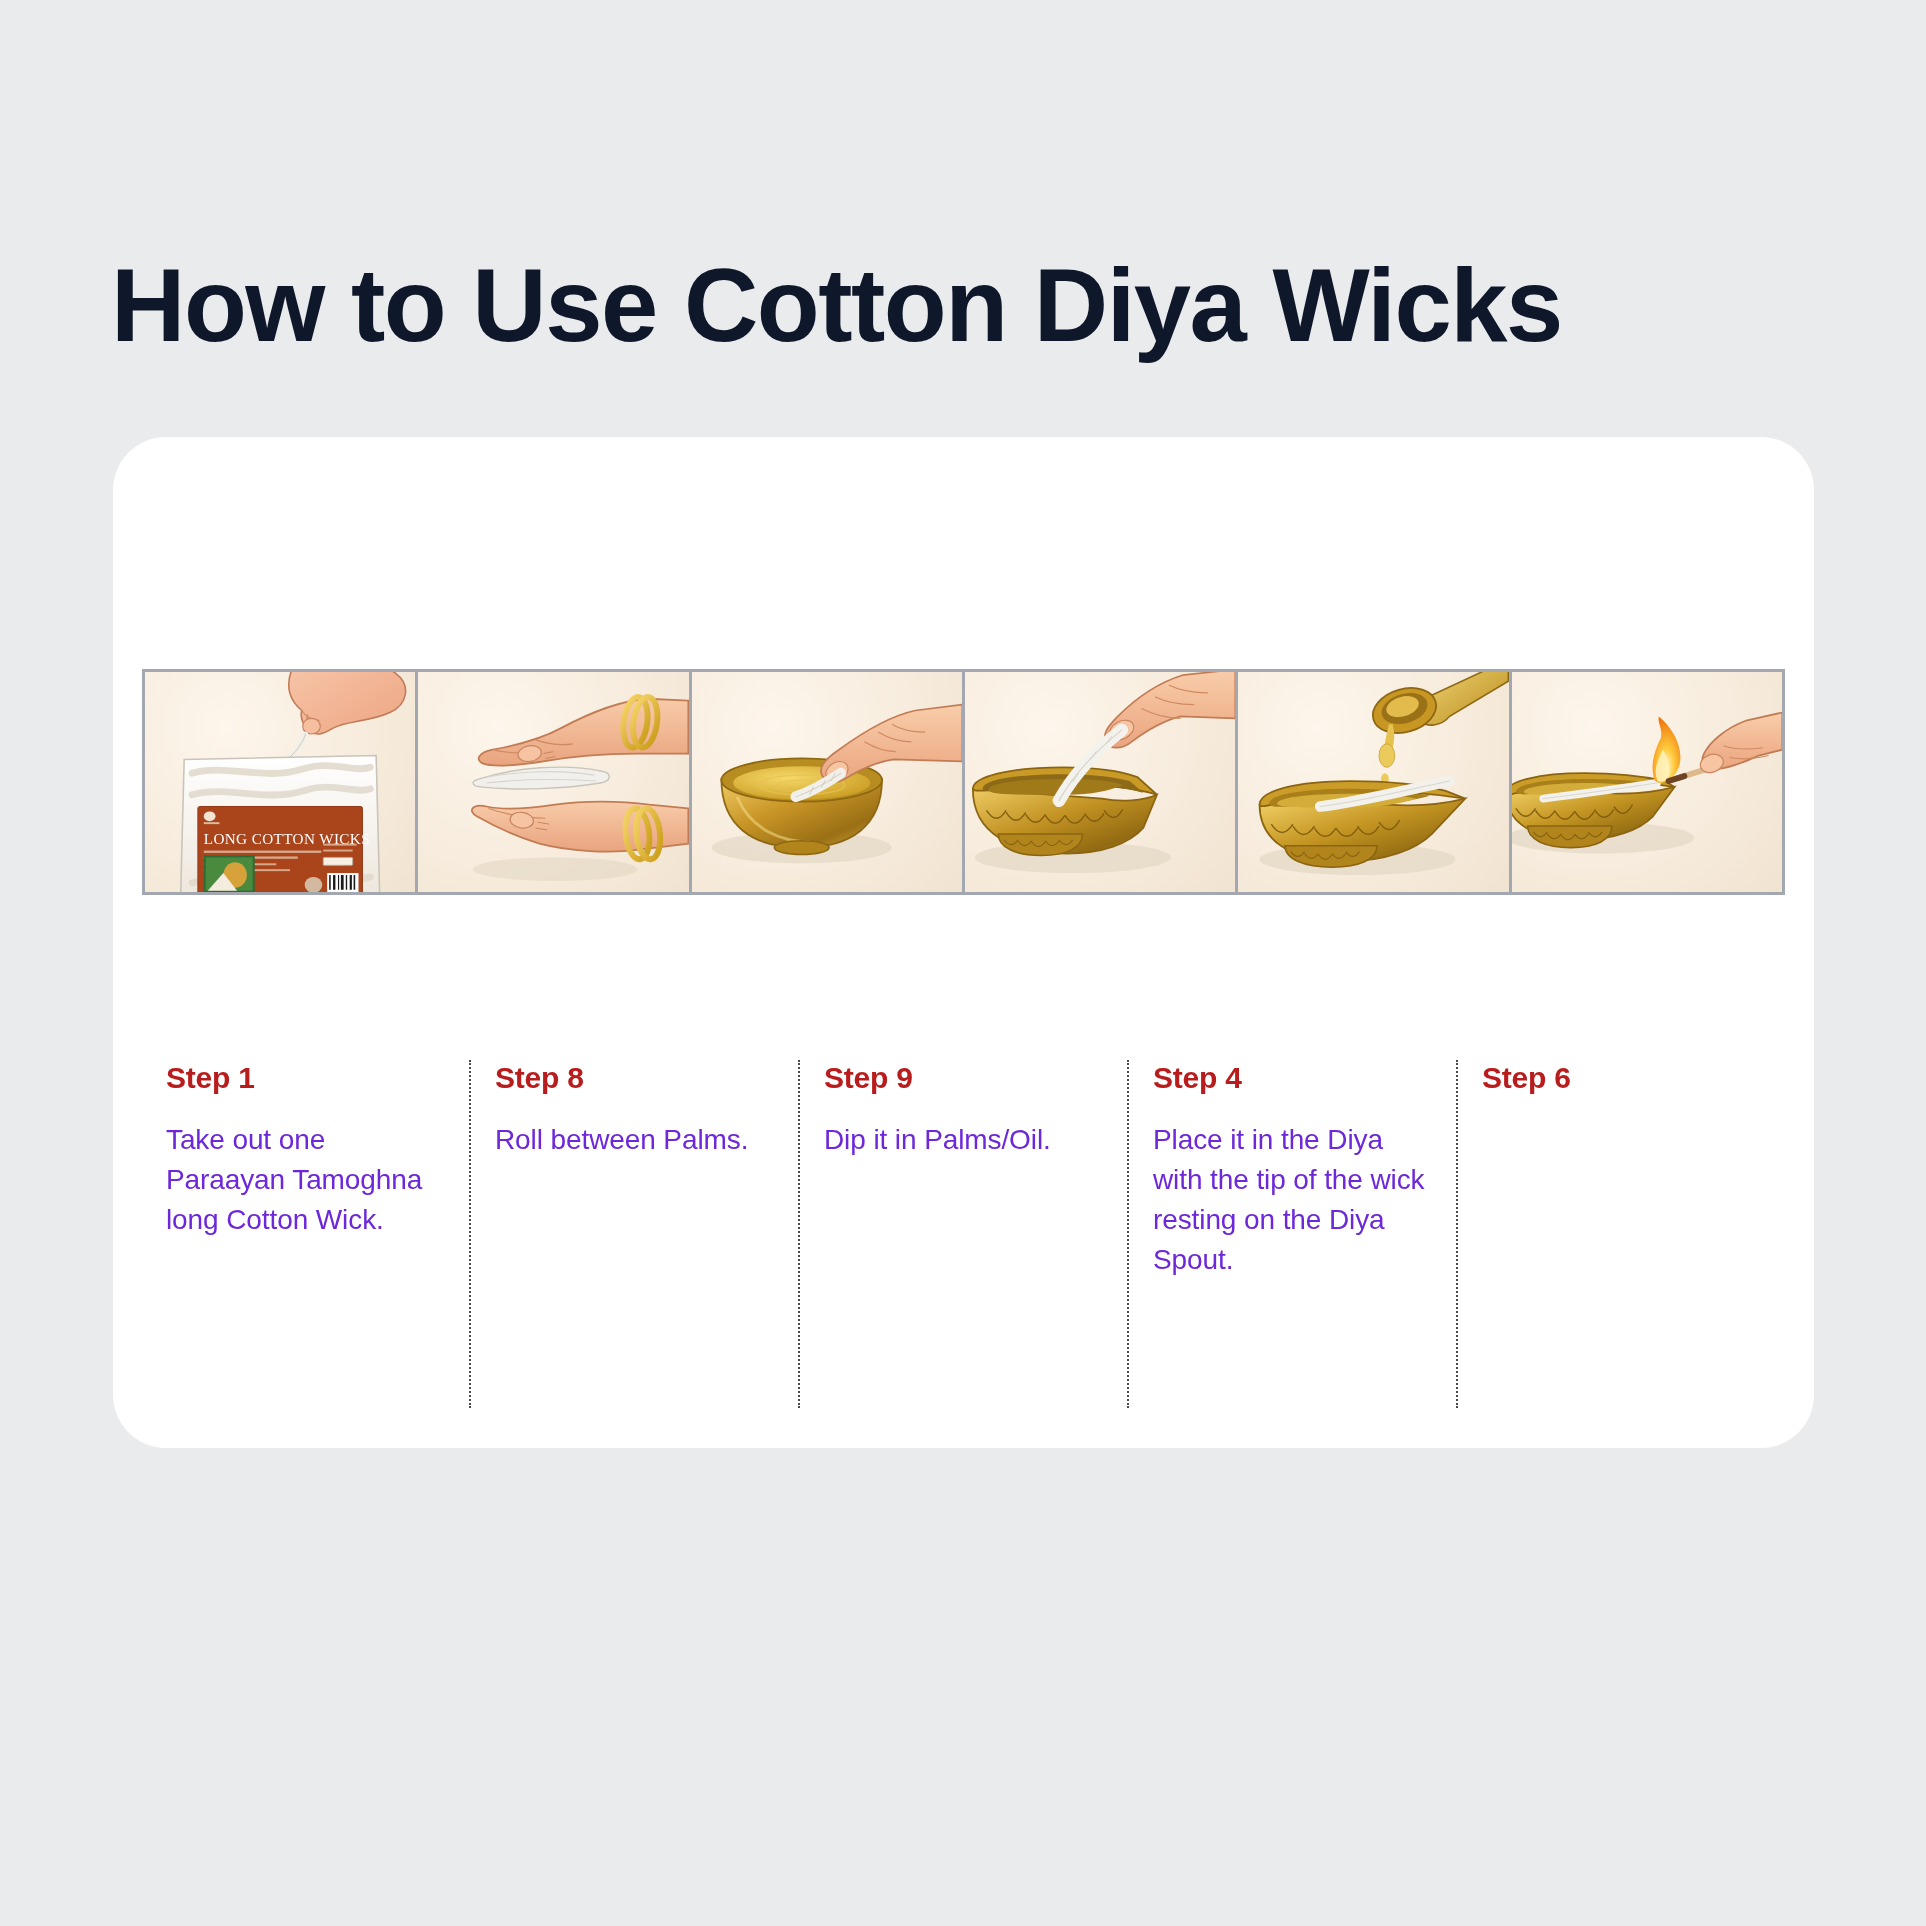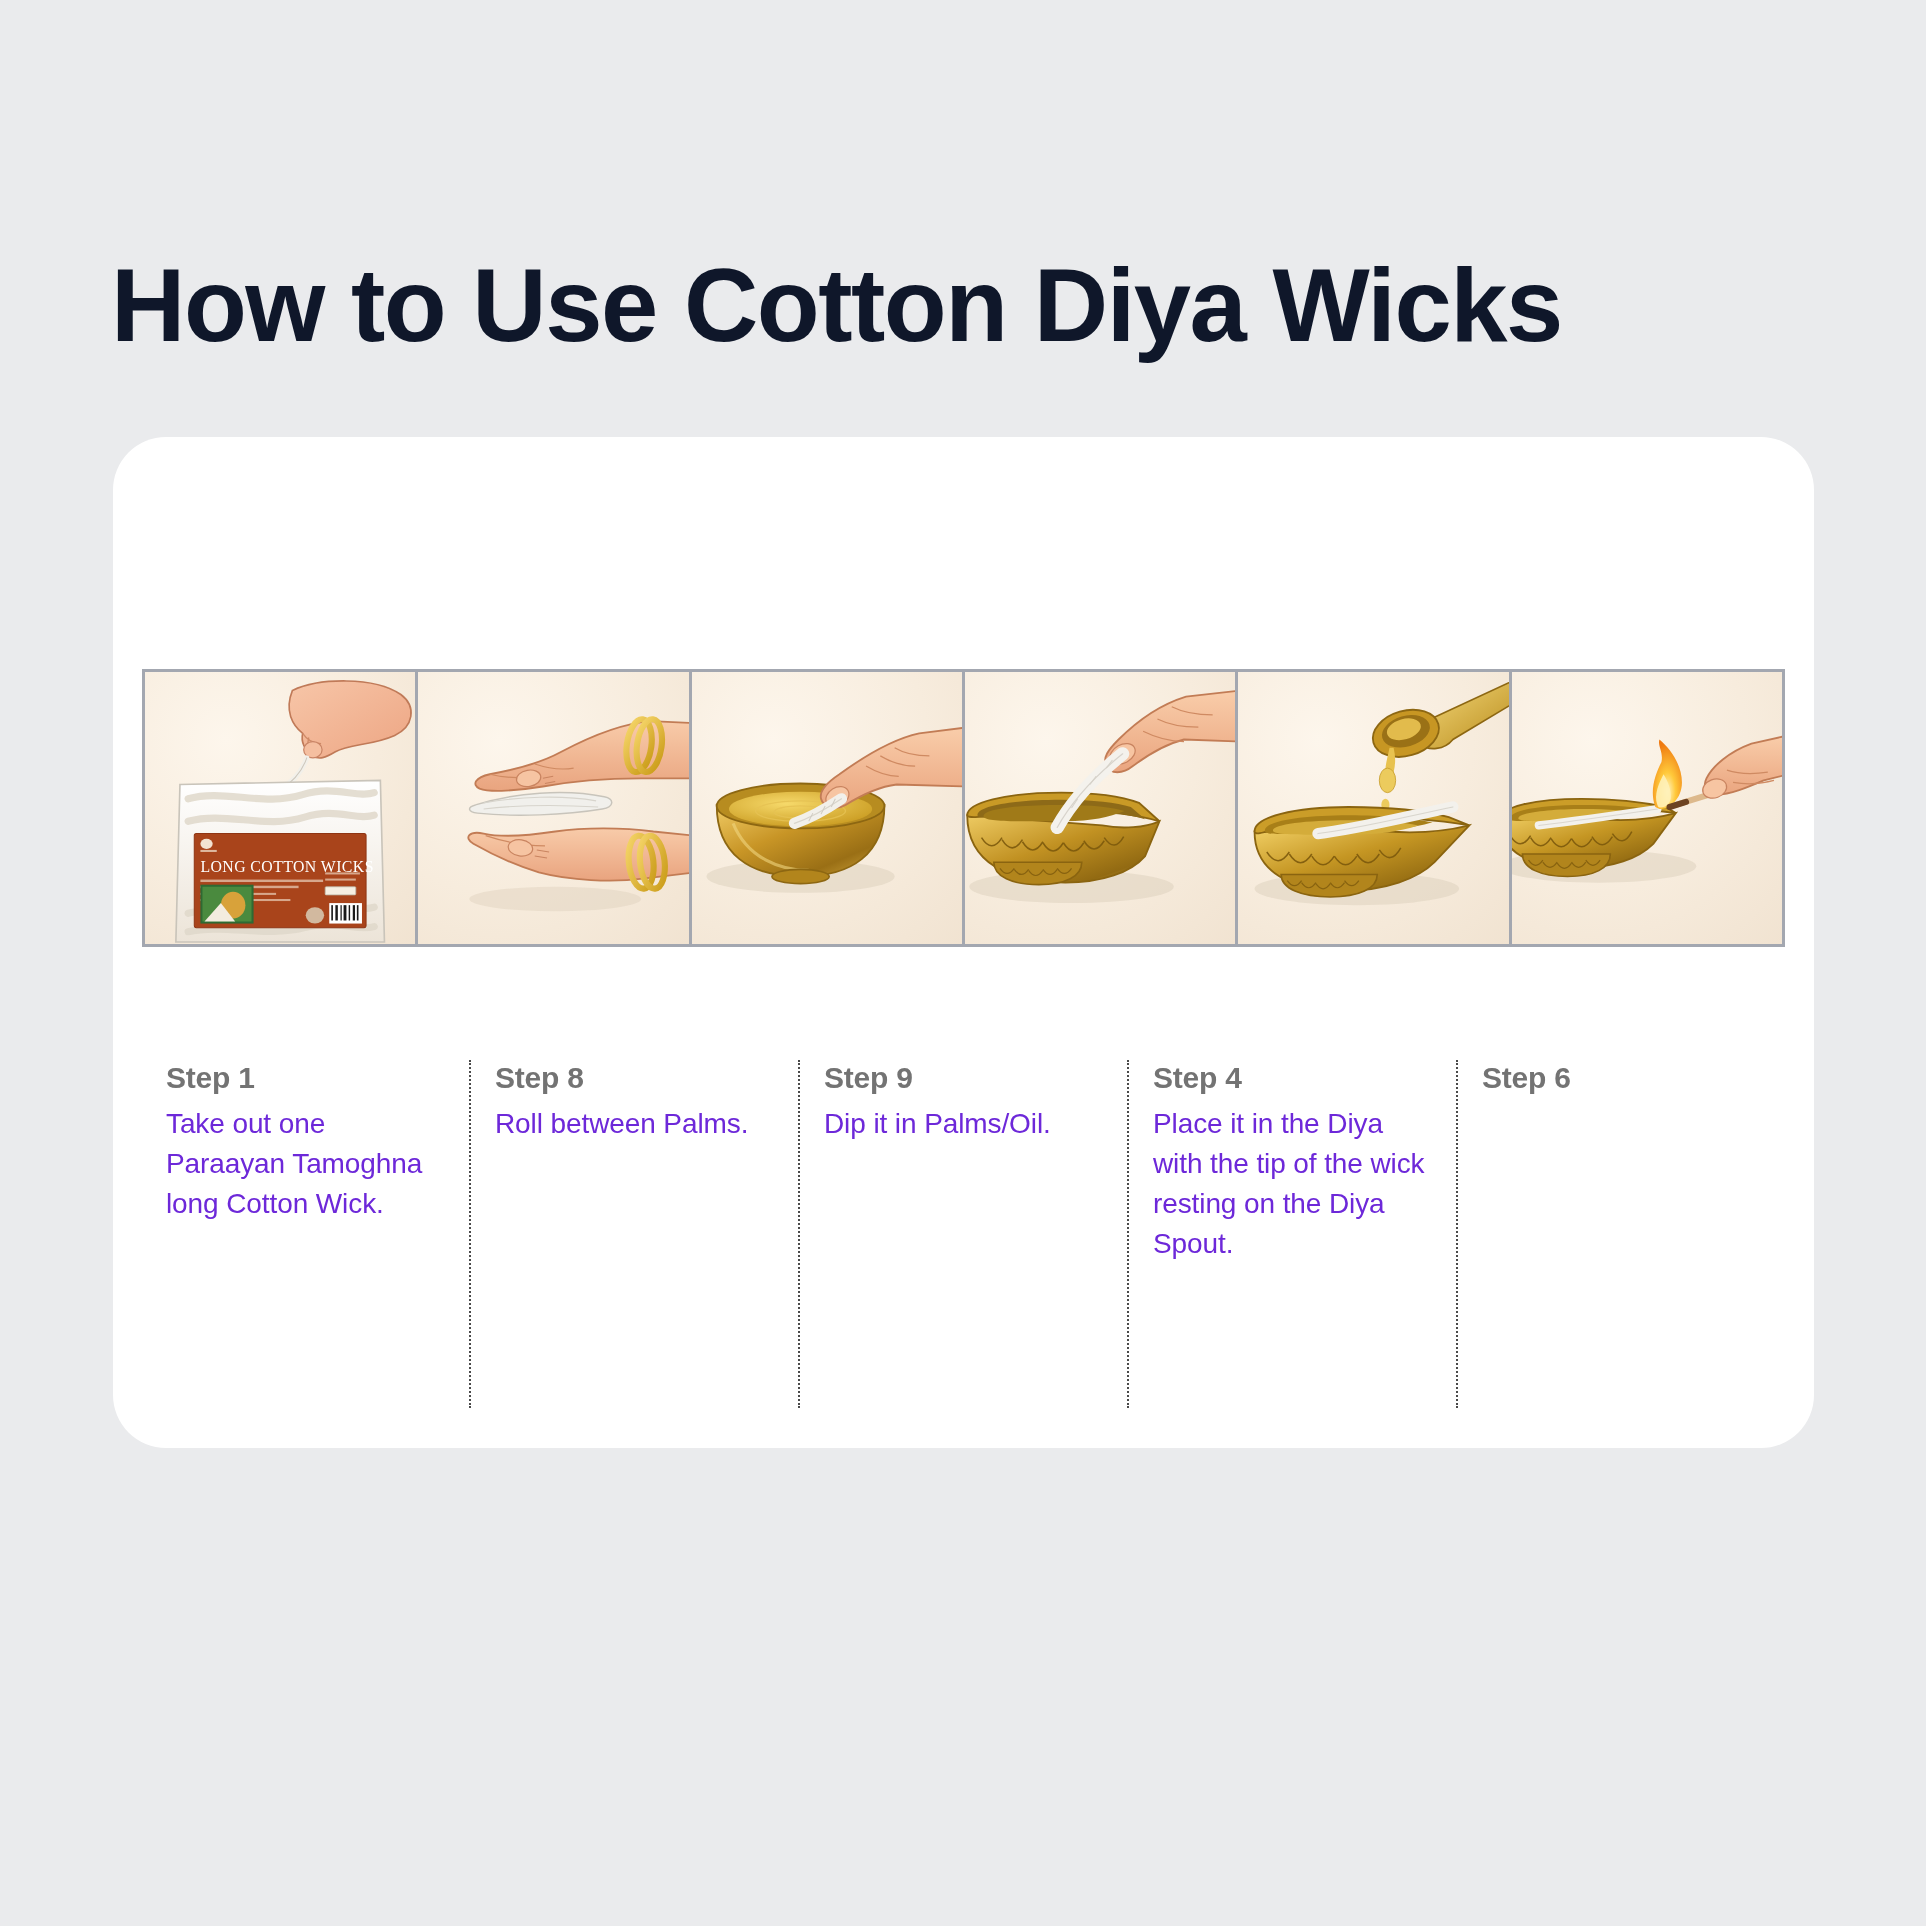--- a/index.html
+++ b/index.html
@@ -44,21 +44,21 @@
     background: #ffffff;
     border-radius: 53px;
   }
 
   
   .strip {
     position: absolute;
     left: 29px;
     top: 232px;
     width: 1643px;
-    height: 278px;
+    height: 226px;
     display: flex;
     border: 3px solid #a3a7b0;
     box-sizing: border-box;
     background: #f6ece0;
   }
   .panel {
     position: relative;
     flex: 1 1 0;
     height: 100%;
     overflow: hidden;
@@ -88,22 +88,22 @@
     padding-right: 18px;
     box-sizing: border-box;
   }
   .step-col + .step-col {
     border-left: 2px dotted #4a4a4a;
   }
   .step-title {
     font-size: 30px;
     line-height: 36px;
     font-weight: 700;
-    color: #737373;
-    margin-bottom: 8px;
+    color: #b91c1c;
+    margin-bottom: 24px;
     letter-spacing: -0.2px;
   }
   .step-body {
     font-size: 28px;
     line-height: 40px;
     font-weight: 400;
     color: #6d28d9;
     letter-spacing: -0.1px;
   }
 

